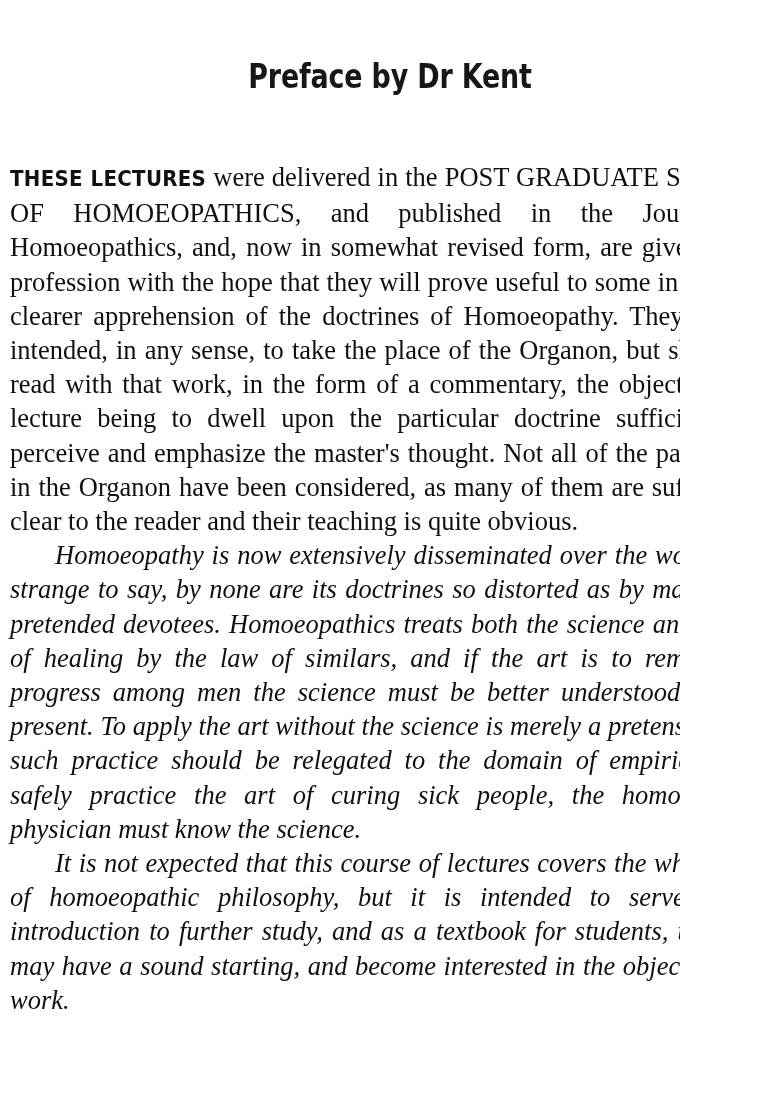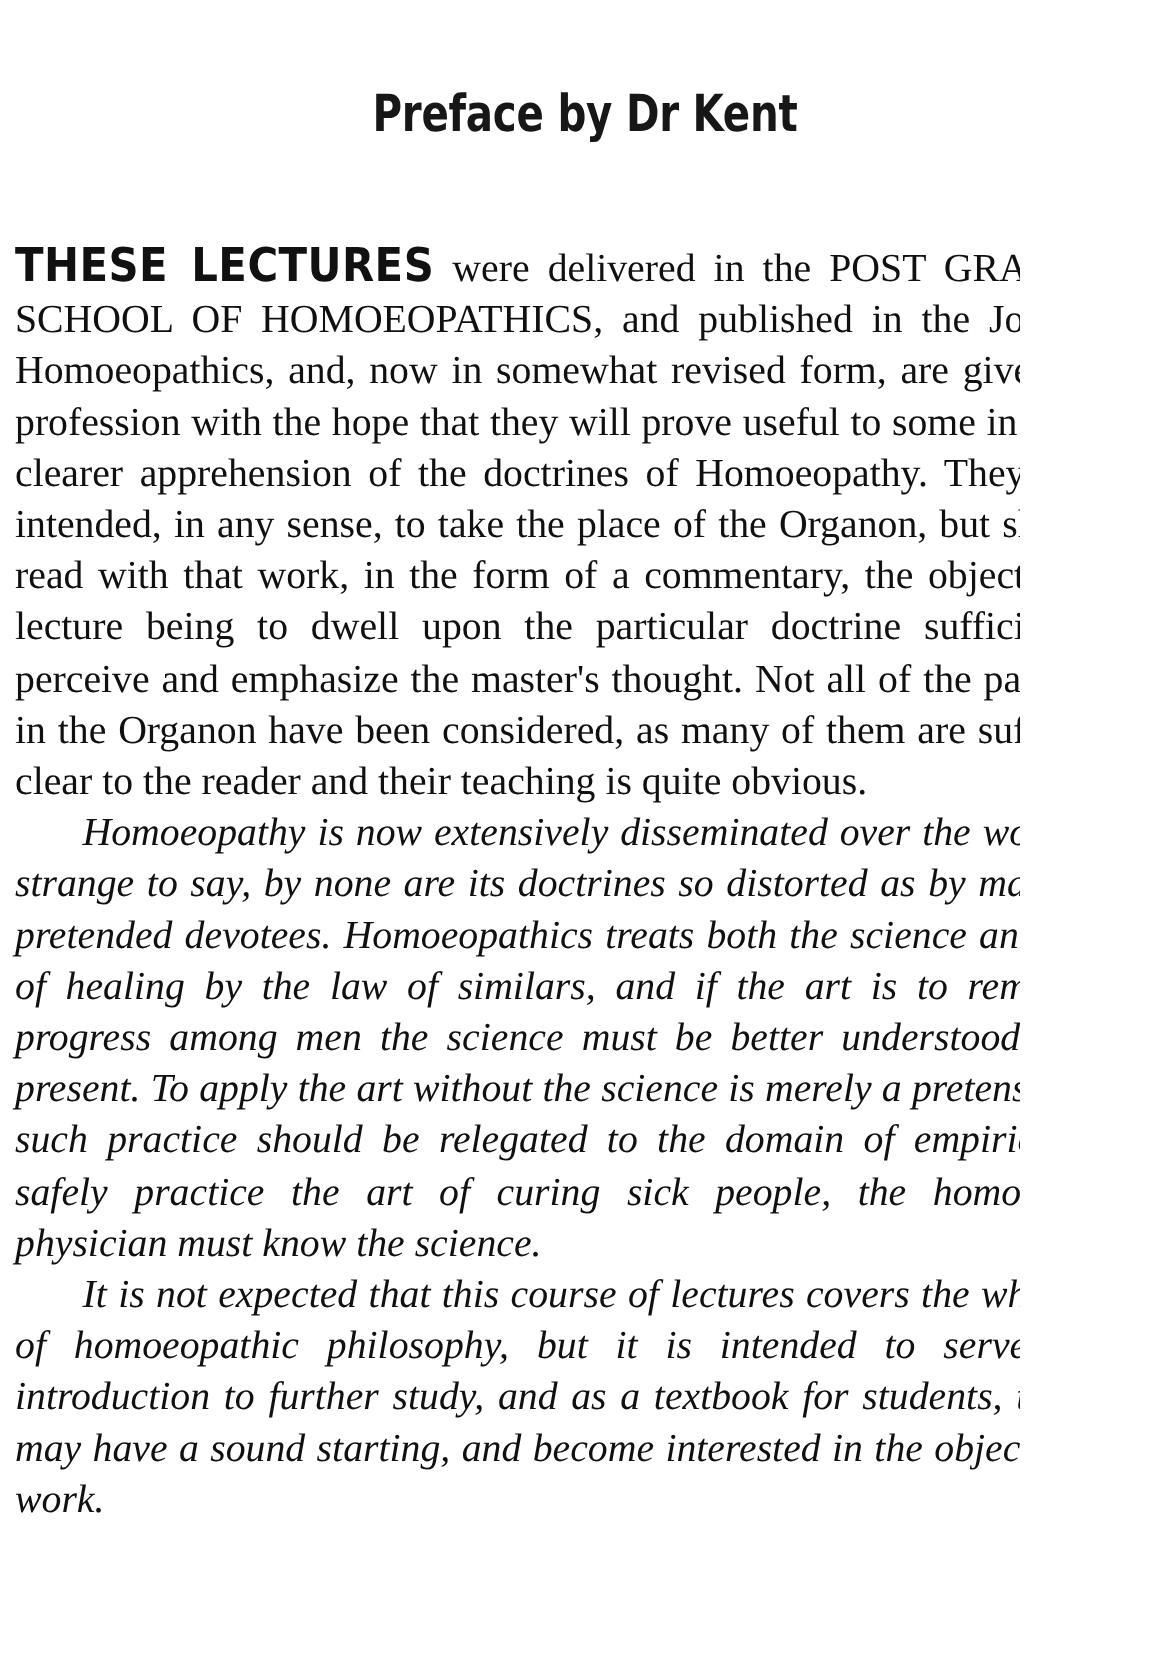--- a/index.html
+++ b/index.html
@@ -57,21 +57,21 @@
   }
 
   .para + .para {
     text-indent: 45px;
     font-style: italic;
   }
 
   .lead-caps {
     font-family: "DejaVu Sans Condensed", "Liberation Sans Narrow", "Liberation Sans", sans-serif;
     font-weight: 700;
-    font-size: 31px;
+    font-size: 22px;
     letter-spacing: 0.3px;
     color: #111111;
   }
 </style>
 </head>
 <body>
 
 <div class="page">
 
   <h1 class="page-title">Preface by Dr Kent</h1>

